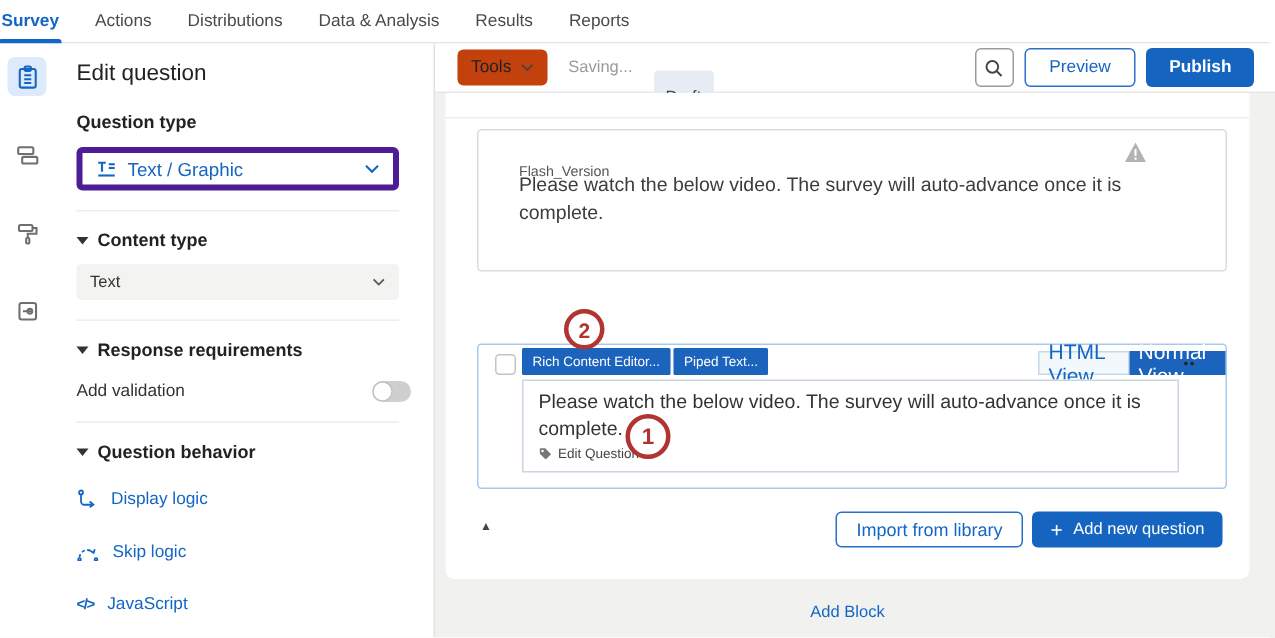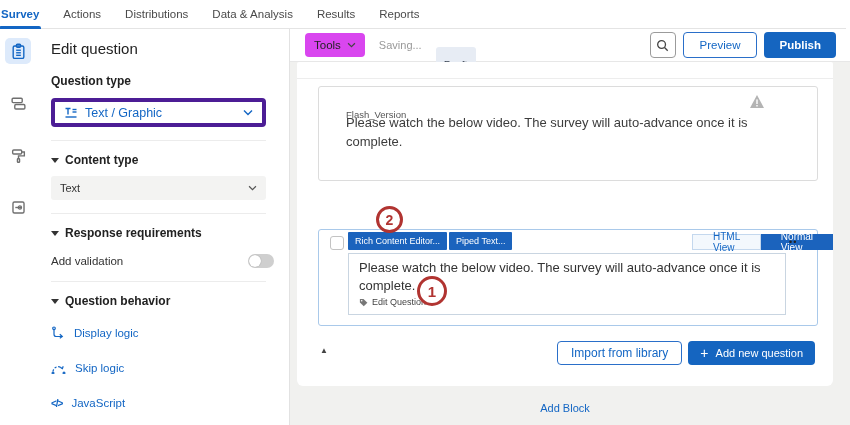--- a/index.html
+++ b/index.html
@@ -45,21 +45,21 @@
                   background:#fff; box-shadow:0 0 1px rgba(0,0,0,.4); }
   .blue-link { display:flex; align-items:center; gap:9px; color:#1366c4; font-size:11.5px;
                margin-bottom:23px; cursor:pointer; }
   .blue-link svg { stroke:#1366c4; fill:none; stroke-width:1.2; }
   .code-glyph { font-size:10px; font-weight:bold; letter-spacing:-1px; }
 
   
   .main { position:absolute; top:29px; left:290px; right:0; bottom:0; background:#f1f1ef; }
   .toolbar { height:33px; background:#fff; border-bottom:1px solid #e7e7e7; display:flex;
              align-items:center; padding:0 14px 0 15px; }
-  .tools-btn { background:#d946ef; border-radius:4px; height:24px; padding:12px 9px; display:flex;
+  .tools-btn { background:#c2410c; border-radius:4px; height:24px; padding:12px 9px; display:flex;
                align-items:center; gap:6px; font-size:11.5px; color:#222; cursor:pointer; }
   .saving { font-size:11px; color:#999; margin-left:14px; }
   .draft-badge { margin-left:14px; background:#e7ecf4; border-radius:3px; height:36px; padding:0 8px;
                  display:flex; align-items:center; font-size:11px; color:#3c4654;margin-top:40px; }
   .toolbar .spacer { flex:1; }
   .search-btn { width:26px; height:26px; border:1px solid #9b9b9b; border-radius:4px; background:#fff;
                 display:flex; align-items:center; justify-content:center; cursor:pointer; }
   .preview-btn { margin-left:7px; height:26px; padding:0 16px; border:1px solid #2a6fc9; border-radius:4px;
                  background:#fff; color:#1366c4; font-size:11.5px; display:flex; align-items:center; cursor:pointer; }
   .publish-btn { margin-left:7px; height:26px; padding:0 15px; border-radius:4px; background:#1565c0;
@@ -78,21 +78,21 @@
            color:#3c3c3c; }
 
   .qblock2 { position:absolute; left:21px; top:167px; width:500px; height:97px; background:#fff;
              border:1px solid #a9c9ea; border-radius:3px; }
   .qcheck { position:absolute; left:11px; top:6px; width:14px; height:14px; border:1px solid #c3c3c3;
             border-radius:3px; background:#fff; cursor:pointer; }
   .rce-row { position:absolute; left:29px; top:2px; display:flex; gap:2px; }
   .rce-btn { background:#1b63bd; color:#fff; font-size:9px; height:18px; padding:0 7px;
              display:flex; align-items:center; border-radius:1px; cursor:pointer; }
   .view-tabs { position:absolute; left:373px; top:4px; display:flex; }
-  .vtab { font-size:10px; height:16px; padding:0 20px; display:flex; align-items:center; cursor:pointer; }
+  .vtab { font-size:14px; height:16px; padding:0 6px; display:flex; align-items:center; cursor:pointer; }
   .vtab.inactive { background:#f3f8fd; color:#1366c4; border:1px solid #c4d8ee; }
   .vtab.active { background:#1b63bd; color:#fff; }
   .more-dots { position:absolute; left:470px; top:7px; font-size:9px; letter-spacing:1px; color:#222;
                cursor:pointer; }
   .editor-box { position:absolute; left:29px; top:23px; width:438px; height:62px; background:#fff;
                 border:1px solid #c9d5e1; padding:5px 10px; }
   .editor-text { font-size:13px; line-height:1.4; color:#333; width:420px; }
   .editq-row { display:flex; align-items:center; gap:4px; margin-top:2px; color:#444; font-size:9px; cursor:pointer; }
 
   .annot { position:absolute; border:3px solid #b13431; border-radius:50%; background:rgba(255,255,255,.92);

